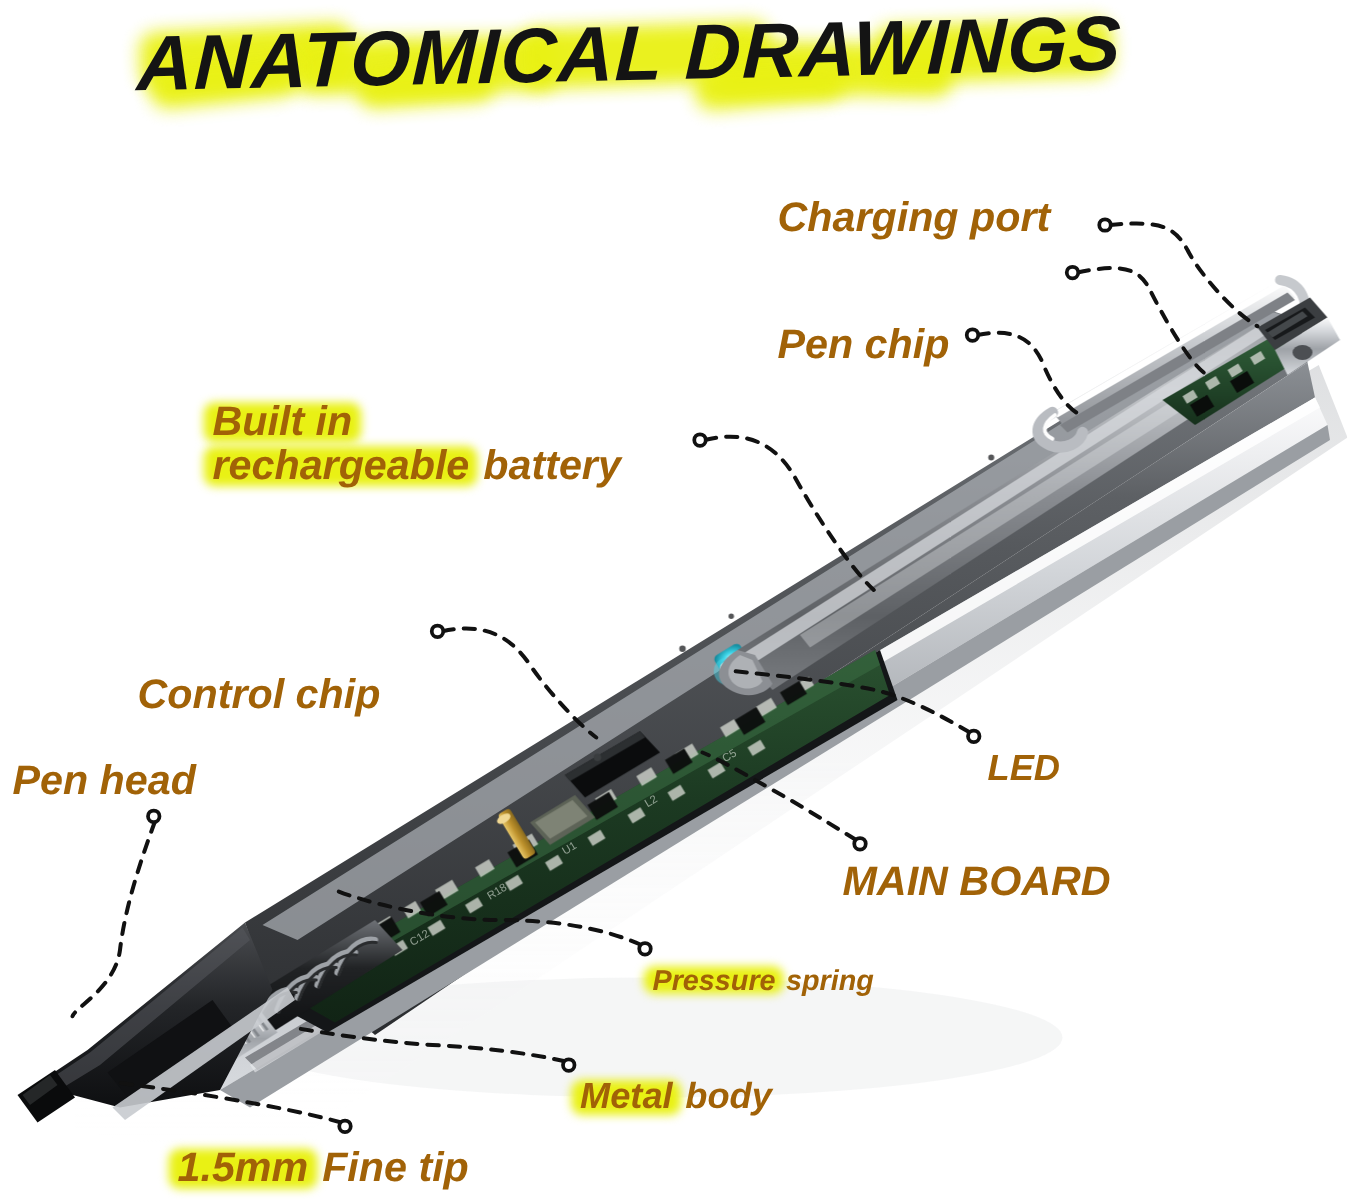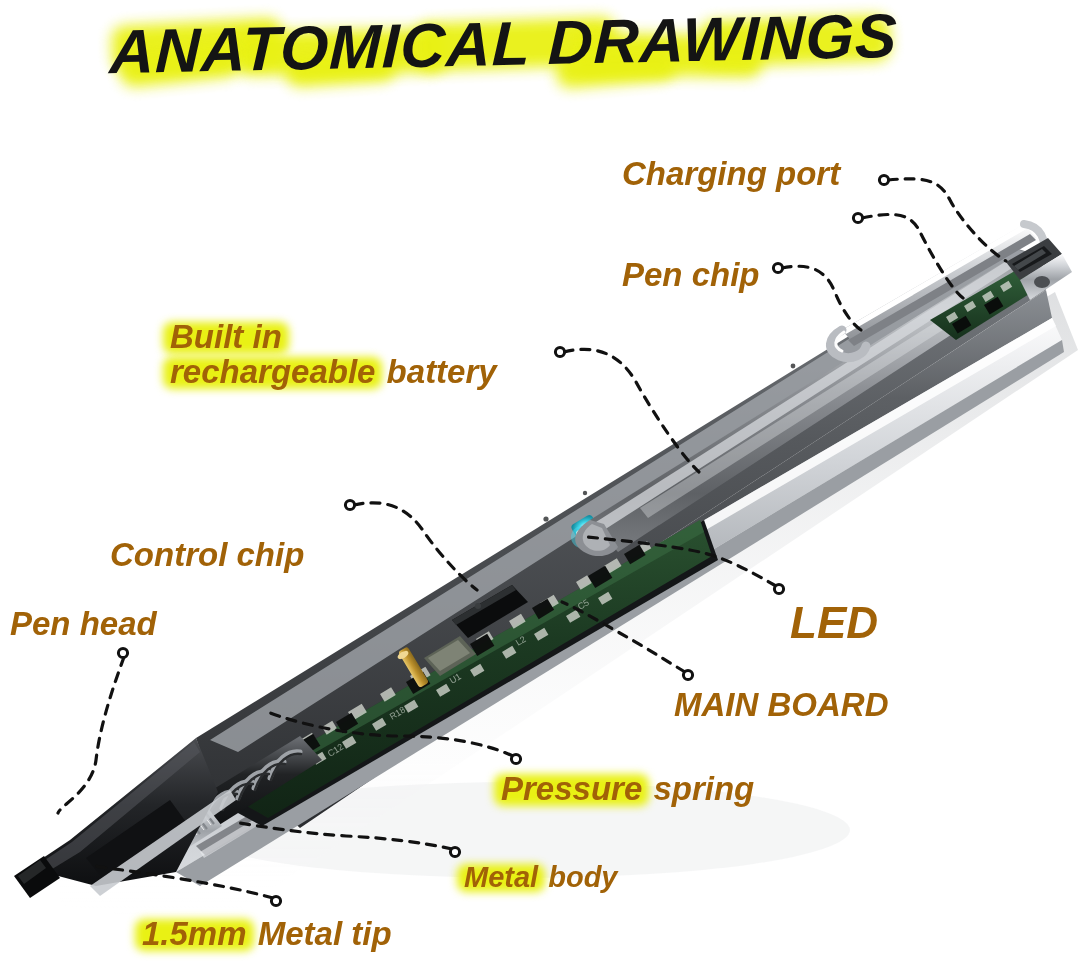--- a/index.html
+++ b/index.html
@@ -389,29 +389,29 @@
 
   <div class="label two-line" style="left:168px;top:320px;font-size:33px;width:420px;">
     <span class="hl">Built in</span><br>
     <span class="hl">rechargeable</span><span> battery</span>
   </div>
 
   <div class="label" style="left:110px;top:494px;font-size:33px;margin-top:44px;">Control chip</div>
 
   <div class="label" style="left:10px;top:607px;font-size:33px;text-align:right;">Pen head</div>
 
-  <div class="label" style="left:790px;top:600px;font-size:44px;font-style:italic;text-align:center;">LED</div>
+  <div class="label" style="left:790px;top:600px;font-size:29px;font-style:italic;text-align:center;">LED</div>
 
   <div class="label" style="left:674px;top:688px;font-size:33px;">MAIN BOARD</div>
 
-  <div class="label" style="left:499px;top:772px;font-size:33px;">
+  <div class="label" style="left:520px;top:772px;font-size:23px;">
     <span class="hl">Pressure</span><span> spring</span>
   </div>
 
   <div class="label" style="left:462px;top:862px;font-size:29px;">
     <span class="hl">Metal</span><span> body</span>
   </div>
 
   <div class="label" style="left:140px;top:917px;font-size:33px;">
-    <span class="hl">1.5mm</span><span> Metal tip</span>
+    <span class="hl">1.5mm</span><span> Fine tip</span>
   </div>
 
 </div>
 
 </body></html>

